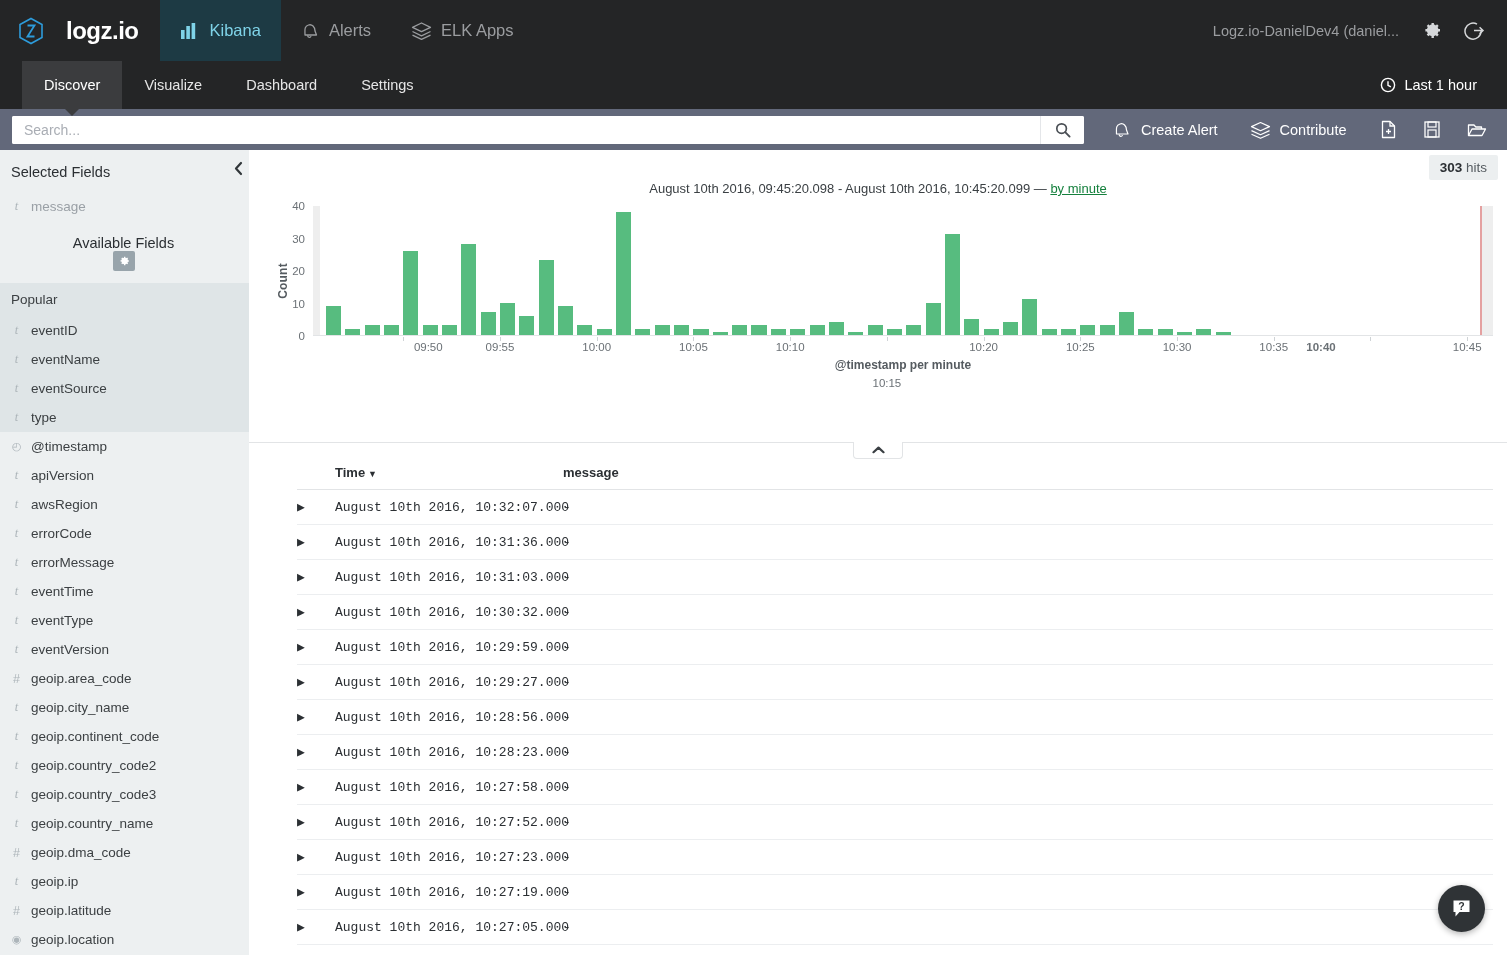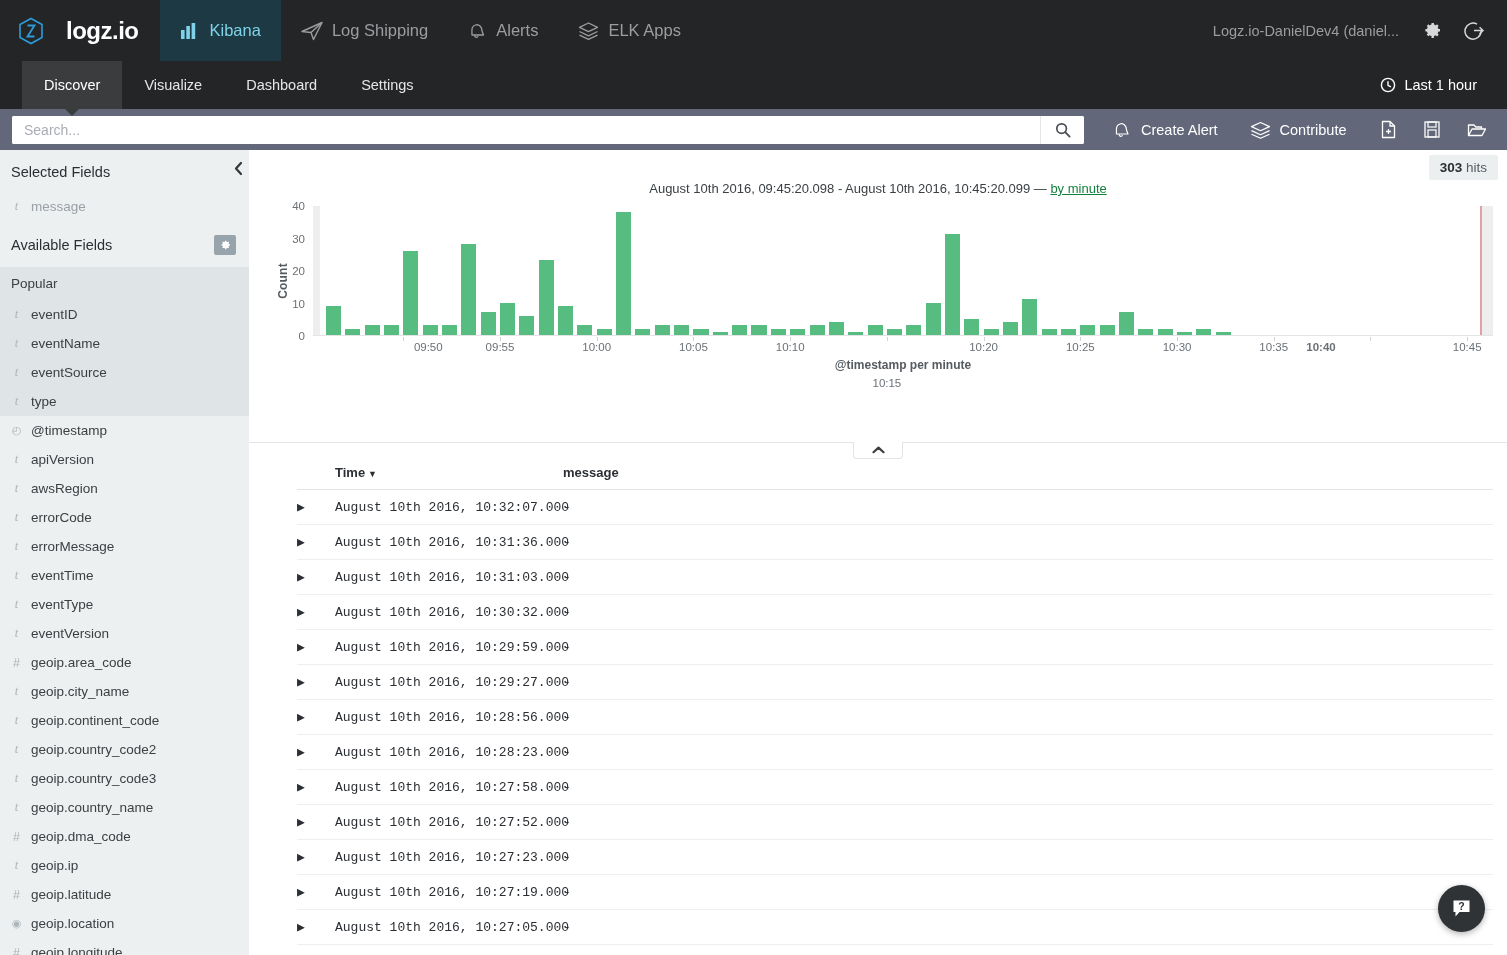--- a/index.html
+++ b/index.html
@@ -170,20 +170,21 @@
   }
   .side-head {
     font-size: 14.5px;
     color: #2b2f33;
     padding: 14px 12px 12px 11px;
     font-weight: normal;
   }
   .side-head.with-gear {
     display: flex; align-items: center; justify-content: space-between;
     padding-right: 13px;
+    flex-direction: column;
   }
   .gear-btn {
     width: 22px; height: 20px;
     background: #98a4ab;
     border: 0; border-radius: 2px;
     display: flex; align-items: center; justify-content: center;
     cursor: pointer; color: #fff;
   }
   .field-row {
     display: flex; align-items: center;
@@ -424,29 +425,20 @@
     <span>
       <svg width="20" height="18" viewBox="0 0 20 18">
         <rect x="1" y="8" width="3.6" height="9" fill="#7fd3e8"></rect>
         <rect x="6.3" y="4" width="3.6" height="13" fill="#7fd3e8"></rect>
         <rect x="11.6" y="1" width="3.6" height="16" fill="#7fd3e8"></rect>
       </svg>
     </span>
     <span class="nav-label">Kibana</span>
   </div>
 
-  <div class="nav-item">
-    <span>
-      <svg width="22" height="20" viewBox="0 0 22 20">
-        <path d="M1 10.5 L21 1.5 L12.5 18.5 L10 11.5 Z" fill="none" stroke="#9b9da0" stroke-width="1.4" stroke-linejoin="round"></path>
-        <path d="M10 11.5 L21 1.5" fill="none" stroke="#9b9da0" stroke-width="1.4"></path>
-      </svg>
-    </span>
-    <span class="nav-label">Log Shipping</span>
-  </div>
 
   <div class="nav-item">
     <span>
       <svg width="19" height="20" viewBox="0 0 19 20">
         <path d="M4 14 C4 9 3 5.5 7.5 4 C11 2.8 14 6 14 10 L15.5 14 Z" fill="none" stroke="#9b9da0" stroke-width="1.3" stroke-linejoin="round"></path>
         <path d="M6.5 14.4 C6.8 16.8 9.6 17 10 15" fill="none" stroke="#9b9da0" stroke-width="1.2"></path>
       </svg>
     </span>
     <span class="nav-label">Alerts</span>
   </div>

